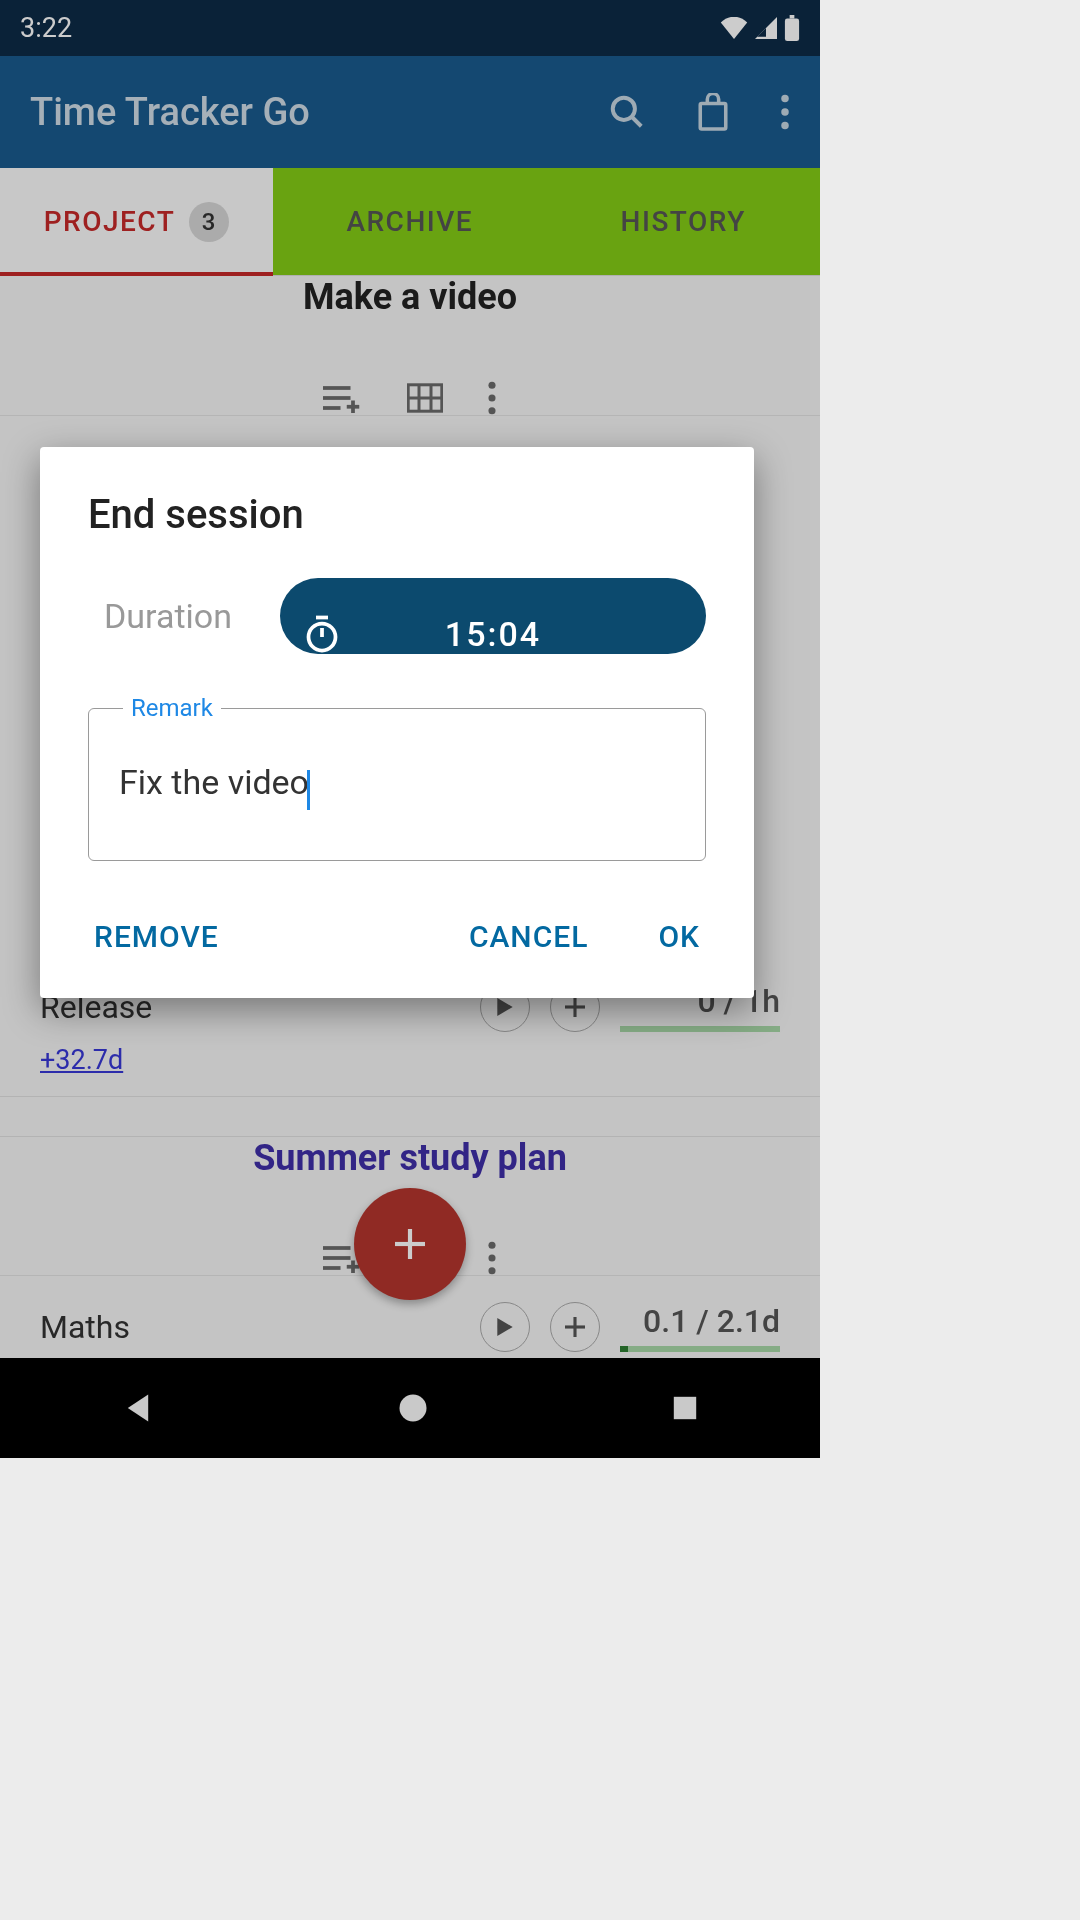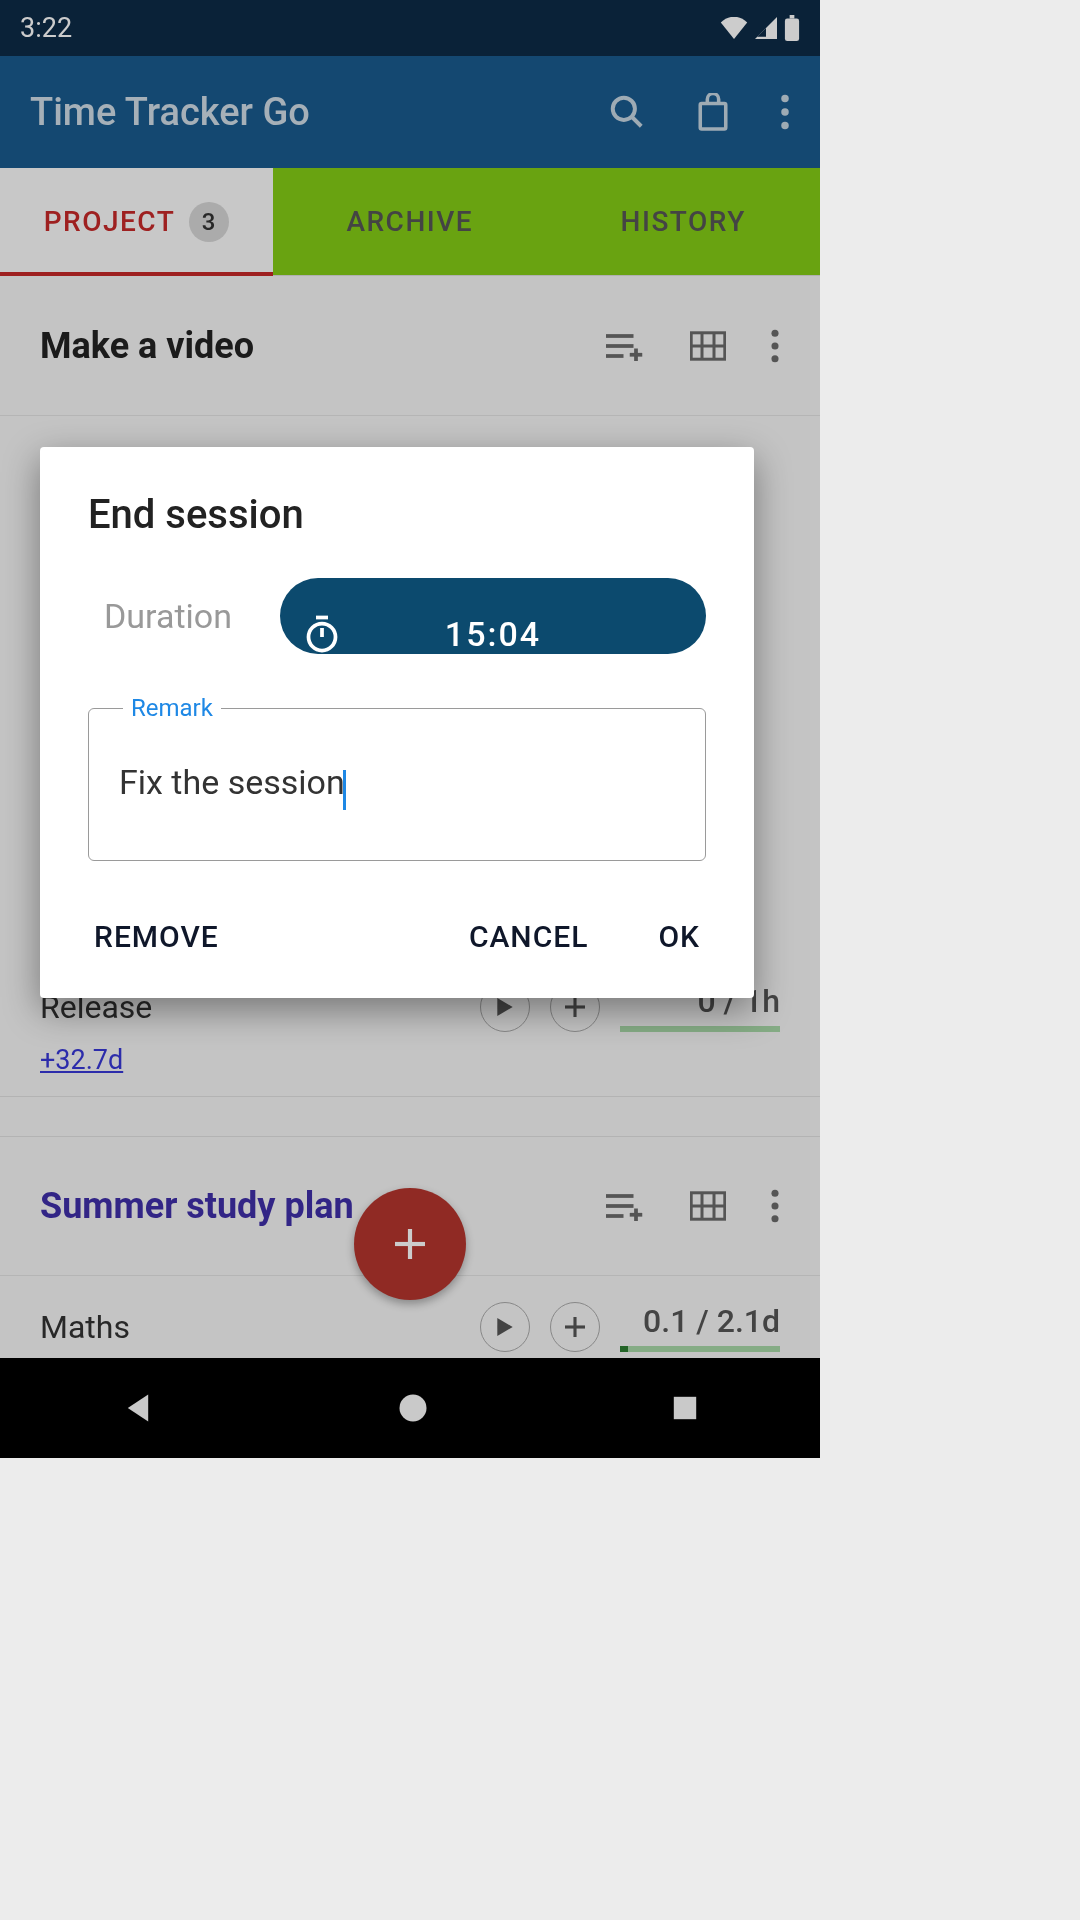--- a/index.html
+++ b/index.html
@@ -15,21 +15,21 @@
   .app-actions { display: flex; gap: 50px; align-items: center; color: #c6d6e2; }
 
   .tabs { height: 108px; background: #84cc16; display: flex; border-bottom: 1px solid #ddd; }
   .tab { flex: 1; display: flex; align-items: center; justify-content: center; gap: 14px; font-size: 28px; font-weight: 500; color: #555; letter-spacing: 1.5px; position: relative; }
   .tab.active { color: #c62828; flex: 0 0 273px; background: #fafafa; }
   .tab.active::after { content: ""; position: absolute; bottom: -1px; left: 0; right: 0; height: 4px; background: #c62828; }
   .tab-badge { width: 40px; height: 40px; border-radius: 50%; background: #d6d6d6; display: flex; align-items: center; justify-content: center; font-size: 24px; color: #333; }
 
   .content { background: #f5f5f5; }
 
-  .project-header { height: 140px; padding: 0 40px; display: flex; align-items: center; border-bottom: 1px solid #e3e3e3; }
+  .project-header { height: 140px; padding: 0 40px; display: flex; align-items: center; border-bottom: 1px solid #e3e3e3; flex-direction: column; }
   .project-title { flex: 1; font-size: 36px; font-weight: 700; color: #222; }
   .project-title.purple { color: #3f2fa8; }
   .project-icons { display: flex; gap: 44px; align-items: center; color: #6b6b6b; }
 
   .task-row { height: 102px; padding: 0 40px; display: flex; align-items: center; gap: 20px; }
   .task-name { flex: 1; font-size: 32px; color: #333; }
   .task-stat { font-size: 32px; color: #555; font-weight: 500; }
   .play-btn, .plus-btn { width: 50px; height: 50px; border-radius: 50%; border: 1.5px solid #aaa; display: flex; align-items: center; justify-content: center; color: #555; }
   .progress-bar { width: 160px; height: 6px; background: #a7d8a7; position: relative; }
   .progress-fill { position:absolute; left:0; top:0; bottom:0; background:#2e7d32; }
@@ -45,21 +45,21 @@
   .duration-row { display: flex; align-items: center; padding: 0 48px 40px 64px; gap: 20px; }
   .duration-label { font-size: 34px; color: #999; flex: 0 0 auto; margin-right: 28px; text-align: right; }
   .duration-chip { flex: 1; height: 76px; background: #0c4a6e; border-radius: 40px; display: flex; align-items: flex-end; padding: 0 24px; color: #fff; gap: 32px; }
   .duration-value { font-size: 34px; font-weight: 500; letter-spacing: 2px; margin: 0 auto; }
   .remark-wrap { padding: 0 48px 30px 48px; position: relative; }
   .remark-fieldset { border: 1.5px solid #9a9a9a; border-radius: 6px; padding: 40px 30px 50px 30px; }
   .remark-legend { font-size: 24px; color: #1e88e5; padding: 0 8px; margin-left: 4px; }
   .remark-input { border: none; outline: none; font-size: 34px; color: #333; width: 100%; background: transparent; }
   .remark-cursor { display:inline-block; width:3px; height:40px; background:#1e88e5; vertical-align:middle; margin-left:-2px; }
   .dialog-actions { display: flex; padding: 14px 44px 10px 44px; }
-  .dlg-btn { font-size: 30px; font-weight: 500; color: #0f172a; letter-spacing: 1px; padding: 14px 10px; }
+  .dlg-btn { font-size: 30px; font-weight: 500; color: #0369a1; letter-spacing: 1px; padding: 14px 10px; }
   .spacer { flex: 1; }
   .dlg-btn + .dlg-btn { margin-left: 50px; }
 
   .nav-bar { position: absolute; bottom: 0; left: 0; right: 0; height: 100px; background: #000; display: flex; align-items: center; justify-content: space-around; color: #c9c9c9; }
 
   svg { display: block; }
 </style>
 </head>
 <body>
 
@@ -251,21 +251,21 @@
           </svg>
       </span>
       <span class="duration-value">15:04</span>
       <span style="width:36px"></span>
     </div>
   </div>
 
   <div class="remark-wrap">
     <fieldset class="remark-fieldset">
       <legend class="remark-legend">Remark</legend>
-      <span class="remark-input">Fix the session</span><span class="remark-cursor"></span>
+      <span class="remark-input">Fix the video</span><span class="remark-cursor"></span>
     </fieldset>
   </div>
 
   <div class="dialog-actions">
     <div class="dlg-btn">REMOVE</div>
     <div class="spacer"></div>
     <div class="dlg-btn">CANCEL</div>
     <div class="dlg-btn">OK</div>
   </div>
 </div>

